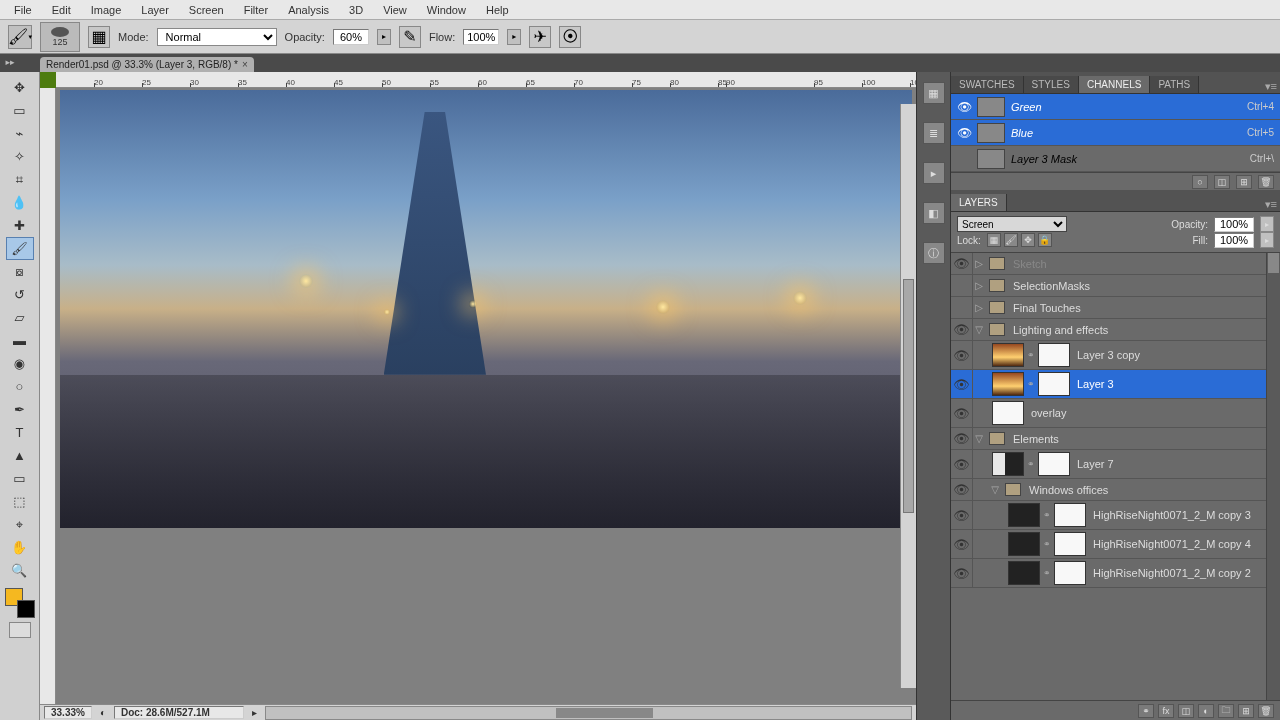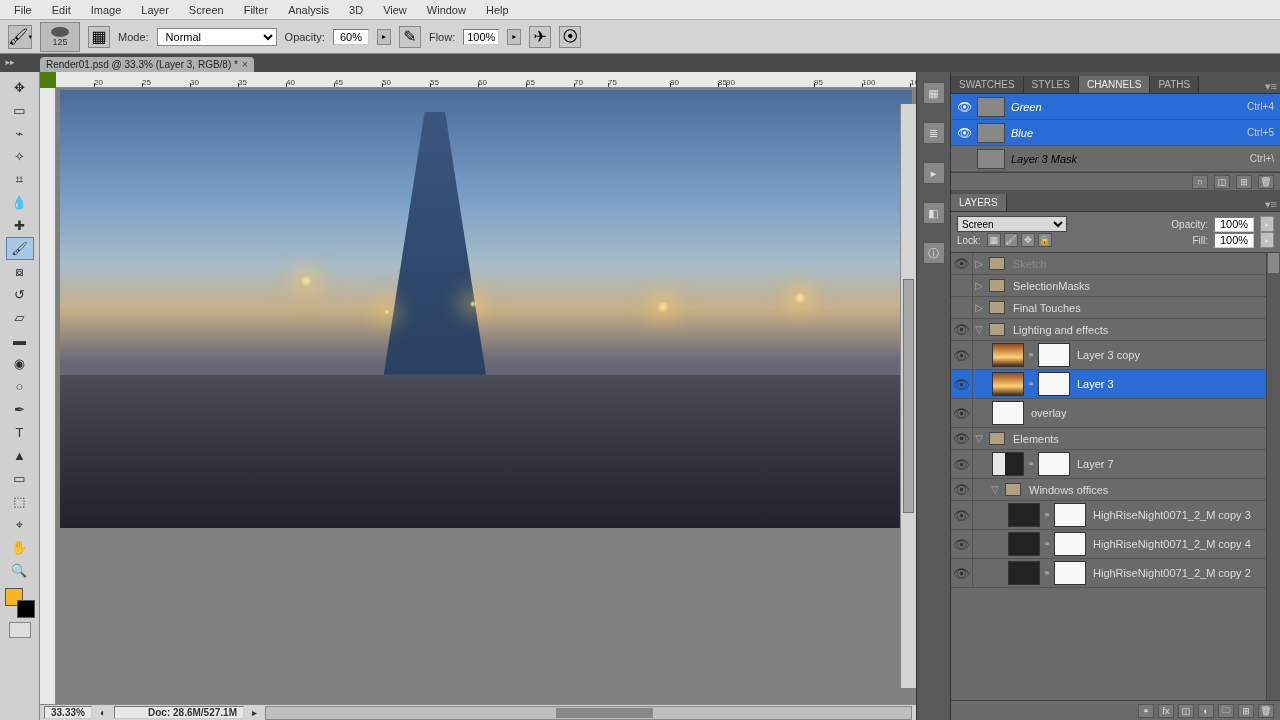--- a/index.html
+++ b/index.html
@@ -31,21 +31,21 @@
 
 .tools-palette { width: 40px; background: #d0d0d0; border-right: 1px solid #888; display: flex; flex-direction: column; align-items: center; padding-top: 4px; gap: 0; }
 .tool-cell { width: 28px; height: 23px; display: flex; align-items: center; justify-content: center; font-size: 13px; color: #333; border: 1px solid transparent; }
 .tool-cell.active { background: #a8c8e8; border: 1px solid #5880b0; }
 .swatches { margin-top: 6px; position: relative; width: 30px; height: 30px; }
 .swatch-fg { position: absolute; top: 0; left: 0; width: 18px; height: 18px; background: #f5b820; border: 1px solid #555; }
 .swatch-bg { position: absolute; bottom: 0; right: 0; width: 18px; height: 18px; background: #000; border: 1px solid #555; }
 .quickmask { width:22px; height:16px; border:1px solid #888; margin-top:4px; background:#ddd;}
 
 
-.doc-area { flex: 1; background: #4d7c0f; display: flex; flex-direction: column; position: relative; text-align: right; }
+.doc-area { flex: 1; background: #4d7c0f; display: flex; flex-direction: column; position: relative; }
 .ruler-h { height: 16px; background: #e8e8e8; border-bottom: 1px solid #888; display: flex; align-items: flex-end; font-size: 8px; color: #444; position: relative; overflow: hidden; margin-left:16px;}
 .ruler-h .tick { position: absolute; bottom: 0; font-size: 8px; }
 .ruler-h .tick::before { content:''; position:absolute; left:0; bottom:-2px; width:1px; height:6px; background:#444;}
 .doc-body { flex: 1; display: flex; position: relative; }
 .ruler-v { width: 16px; background: #e8e8e8; border-right: 1px solid #888; }
 .canvas-wrap { flex: 1; background: #808080; position: relative; overflow: hidden; }
 .canvas-img { position: absolute; top: 2px; left: 4px; right: 4px; height: 438px; background: linear-gradient(180deg, #4a6b9a 0%, #7aa0c8 25%, #a8bcc8 40%, #c8b088 50%, #686878 62%, #484858 100%); }
 
 .canvas-img::before { content:''; position:absolute; left:38%; top:5%; width:12%; height:60%; background: linear-gradient(180deg,#3a5680,#2a4060); clip-path: polygon(40% 0, 60% 0, 100% 100%, 0 100%);}
 .canvas-img::after { content:''; position:absolute; left:0; right:0; bottom:0; height:35%; background: linear-gradient(180deg, rgba(60,60,70,0.6), rgba(30,30,40,0.9));}
@@ -193,21 +193,21 @@
         <span class="tick" style="left: 86px;">25</span>
         <span class="tick" style="left: 134px;">30</span>
         <span class="tick" style="left: 182px;">35</span>
         <span class="tick" style="left: 230px;">40</span>
         <span class="tick" style="left: 278px;">45</span>
         <span class="tick" style="left: 326px;">50</span>
         <span class="tick" style="left: 374px;">55</span>
         <span class="tick" style="left: 422px;">60</span>
         <span class="tick" style="left: 470px;">65</span>
         <span class="tick" style="left: 518px;">70</span>
-        <span class="tick" style="left: 552px;">75</span>
+        <span class="tick" style="left: 576px;">75</span>
         <span class="tick" style="left: 614px;">80</span>
         <span class="tick" style="left: 662px;">85</span>
         <span class="tick" style="left: 670px;">90</span>
         <span class="tick" style="left: 758px;">95</span>
         <span class="tick" style="left: 806px;">100</span>
         <span class="tick" style="left: 854px;">105</span>
       </div>
     <div class="doc-body">
       <div class="ruler-v"></div>
       <div class="canvas-wrap">

